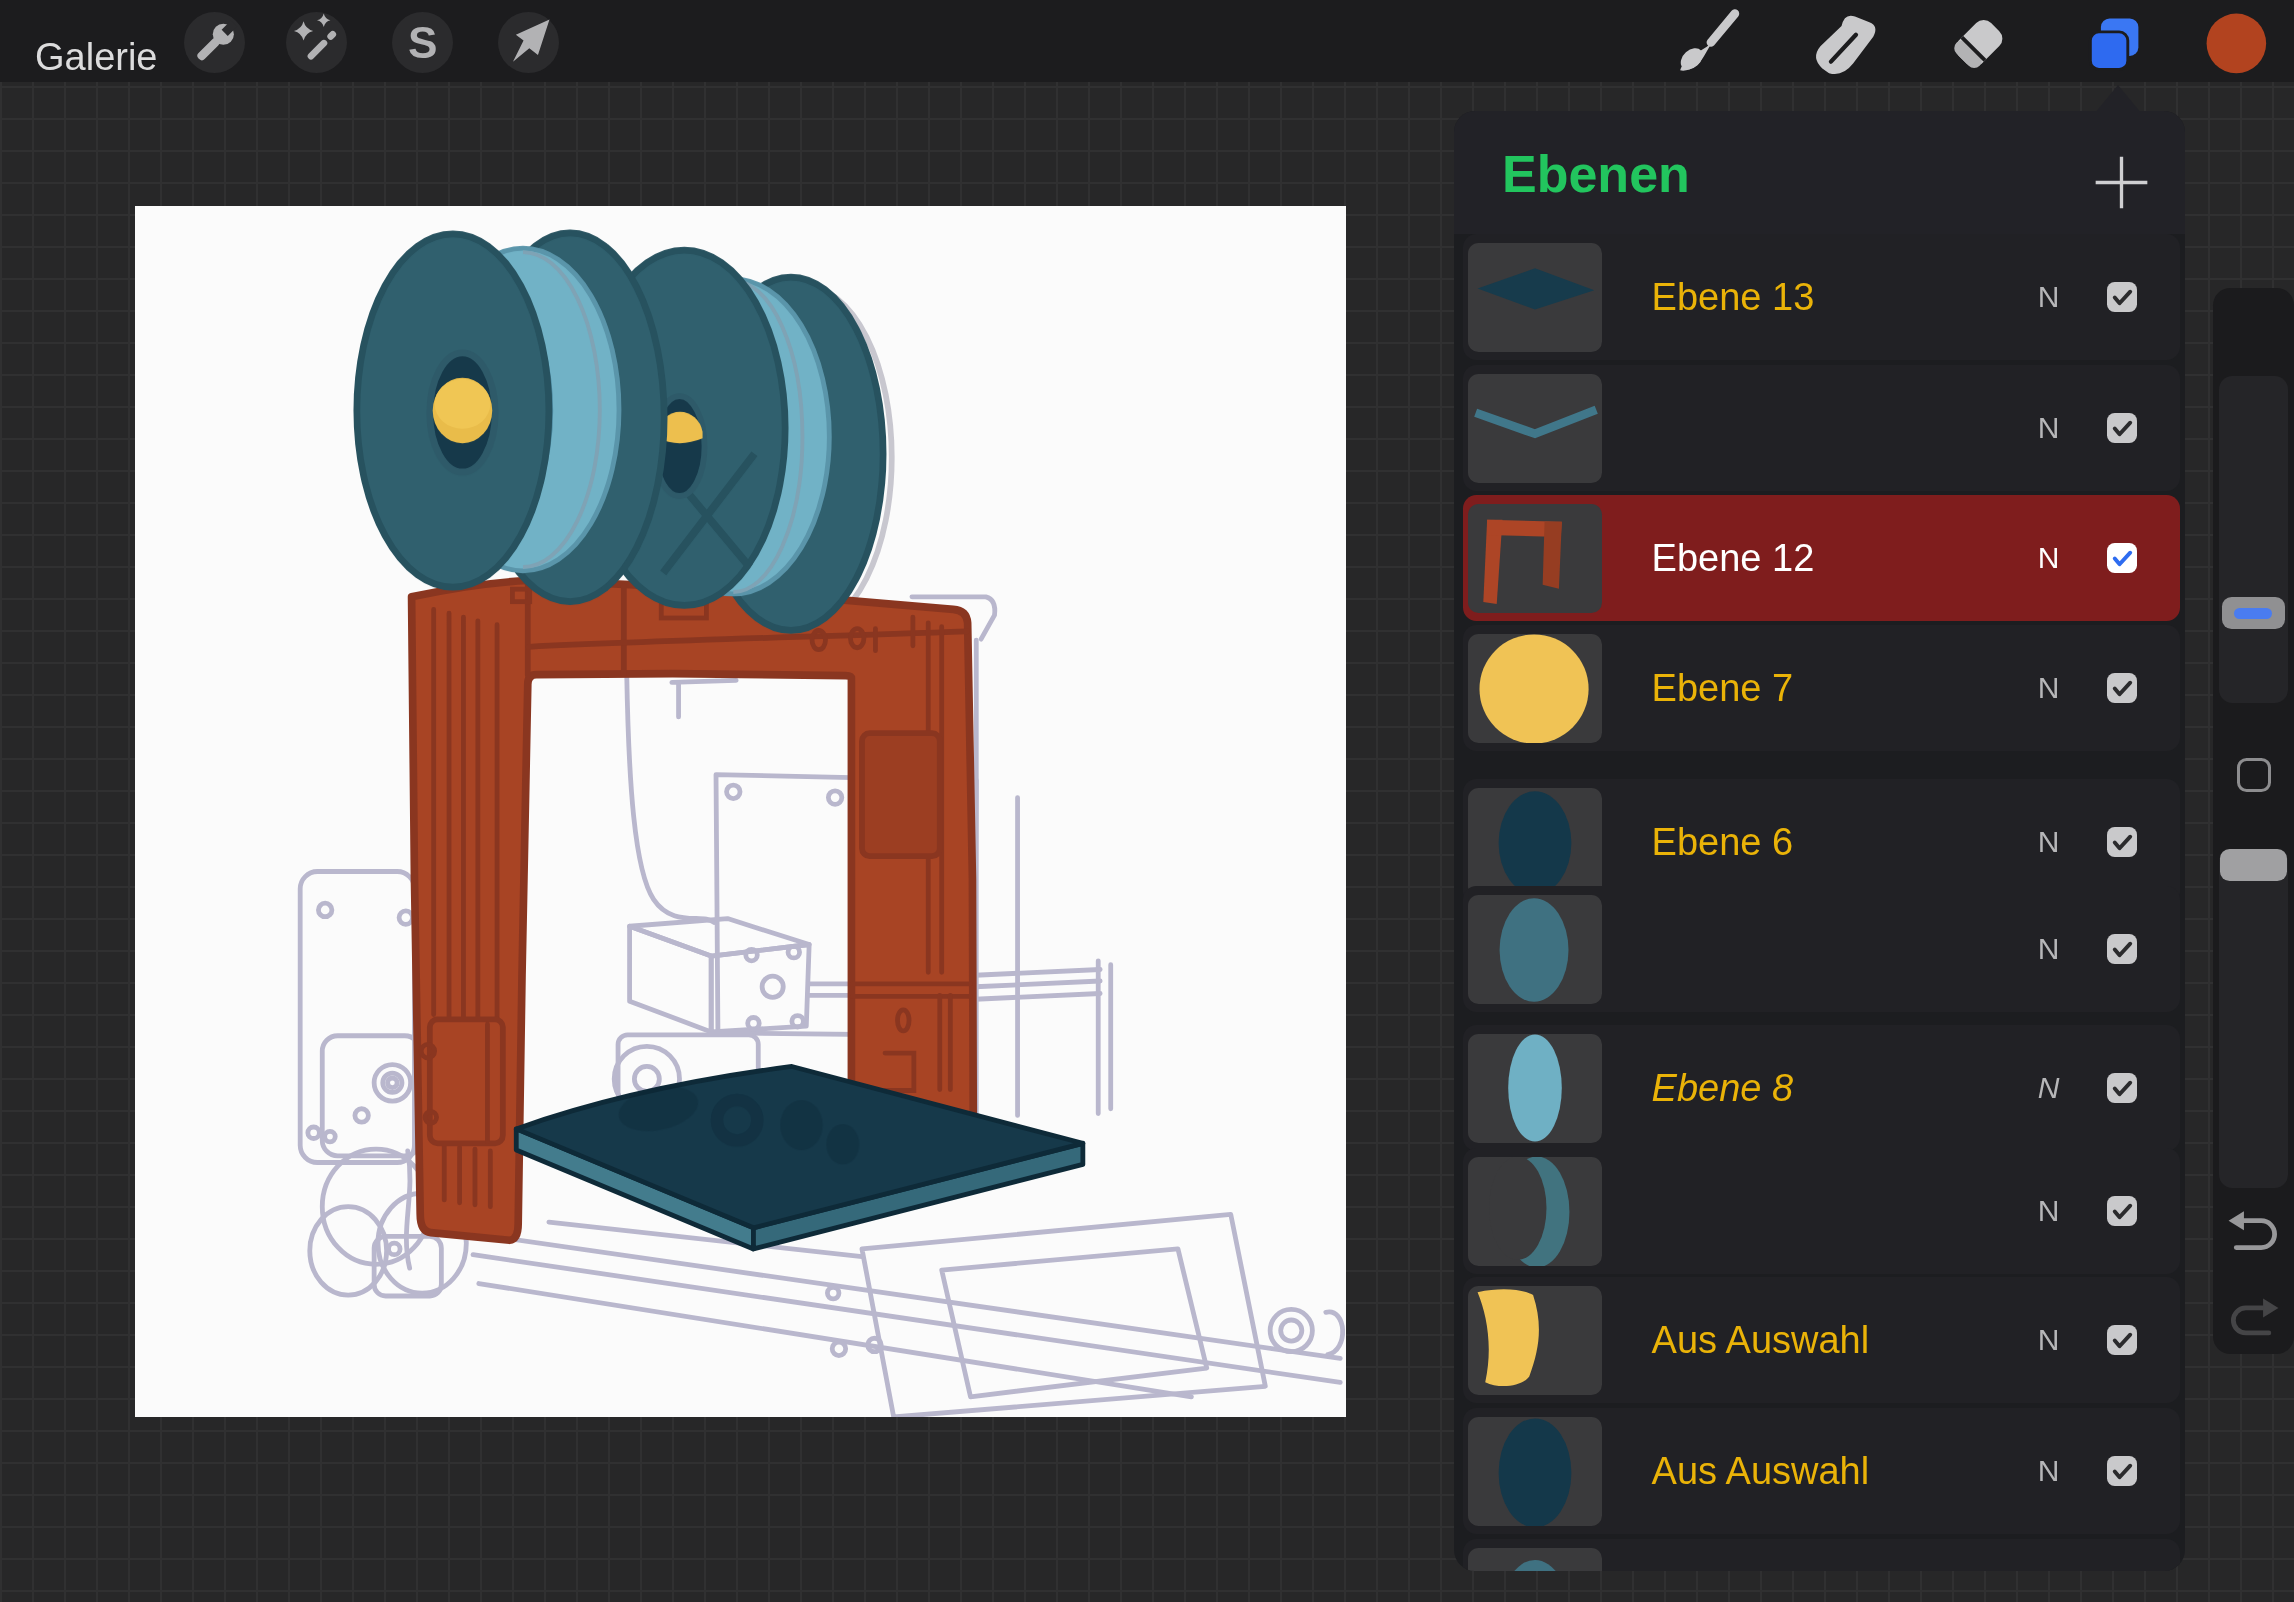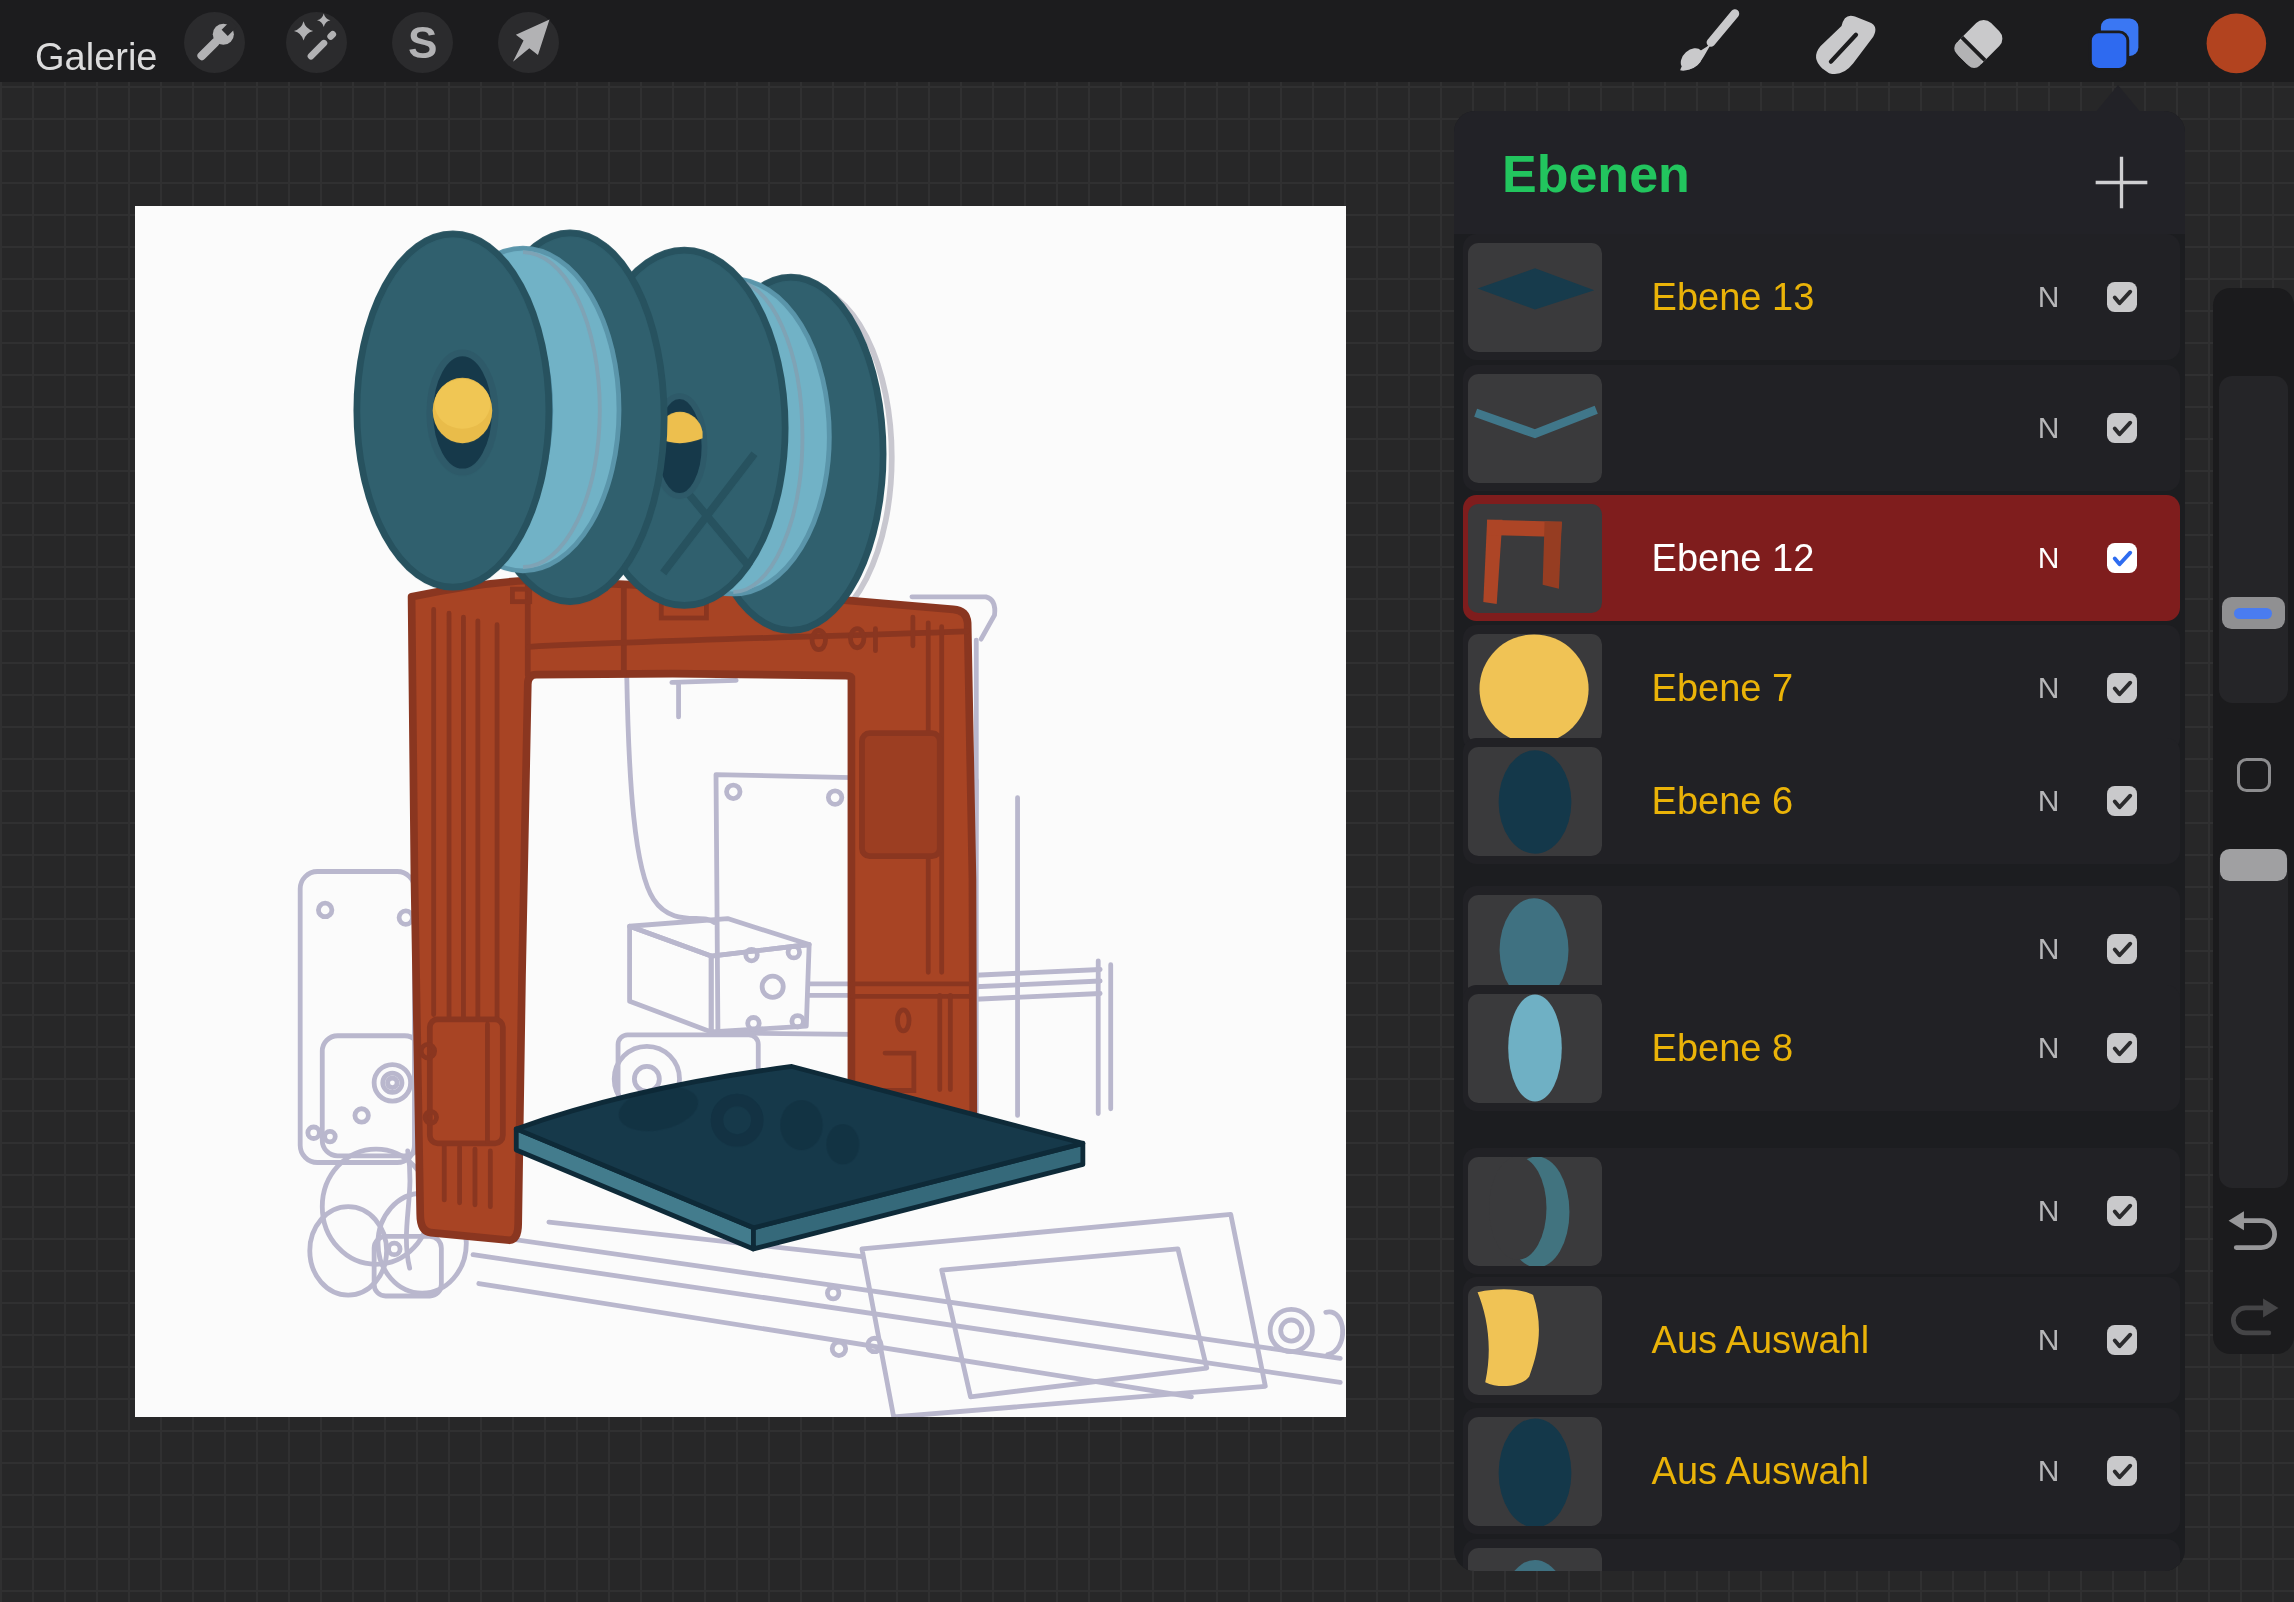--- a/index.html
+++ b/index.html
@@ -242,40 +242,40 @@
 <div class="row" style="top:514px;">
 <div class="thumb"><svg width="134" height="109" viewBox="0 0 140 113">
             <circle cx="69" cy="57" r="57" fill="#f0c355"></circle>
           </svg></div>
 <div class="rlabel">Ebene 7</div>
         <div class="rn">N</div>
         <div class="chk"><svg width="30" height="30" viewBox="0 0 31 31">
             <path d="M8 16 l5 6 l11 -12" stroke="#2b2b2d" stroke-width="4" fill="none" stroke-linecap="round" stroke-linejoin="round"></path>
           </svg></div>
       </div>
-<div class="row" style="top:627px;">
+<div class="row" style="top:668px;">
 <div class="thumb"><svg width="134" height="109" viewBox="0 0 140 113">
             <ellipse cx="70" cy="57" rx="38" ry="54" fill="#14384a"></ellipse>
           </svg></div>
 <div class="rlabel">Ebene 6</div>
         <div class="rn">N</div>
         <div class="chk"><svg width="30" height="30" viewBox="0 0 31 31">
             <path d="M8 16 l5 6 l11 -12" stroke="#2b2b2d" stroke-width="4" fill="none" stroke-linecap="round" stroke-linejoin="round"></path>
           </svg></div>
       </div>
 <div class="row" style="top:775px;">
 <div class="thumb"><svg width="134" height="109" viewBox="0 0 140 113">
             <ellipse cx="69" cy="57" rx="36" ry="54" fill="#3f7181"></ellipse>
           </svg></div>
         <div class="rn">N</div>
         <div class="chk"><svg width="30" height="30" viewBox="0 0 31 31">
             <path d="M8 16 l5 6 l11 -12" stroke="#2b2b2d" stroke-width="4" fill="none" stroke-linecap="round" stroke-linejoin="round"></path>
           </svg></div>
       </div>
-<div class="row" style="top:874px;">
+<div class="row" style="top:914px;font-style:italic;">
 <div class="thumb"><svg width="134" height="109" viewBox="0 0 140 113">
             <ellipse cx="70" cy="56" rx="28" ry="56" fill="#6fb0c4"></ellipse>
           </svg></div>
 <div class="rlabel">Ebene 8</div>
         <div class="rn">N</div>
         <div class="chk"><svg width="30" height="30" viewBox="0 0 31 31">
             <path d="M8 16 l5 6 l11 -12" stroke="#2b2b2d" stroke-width="4" fill="none" stroke-linecap="round" stroke-linejoin="round"></path>
           </svg></div>
       </div>
 <div class="row" style="top:1037px;">

